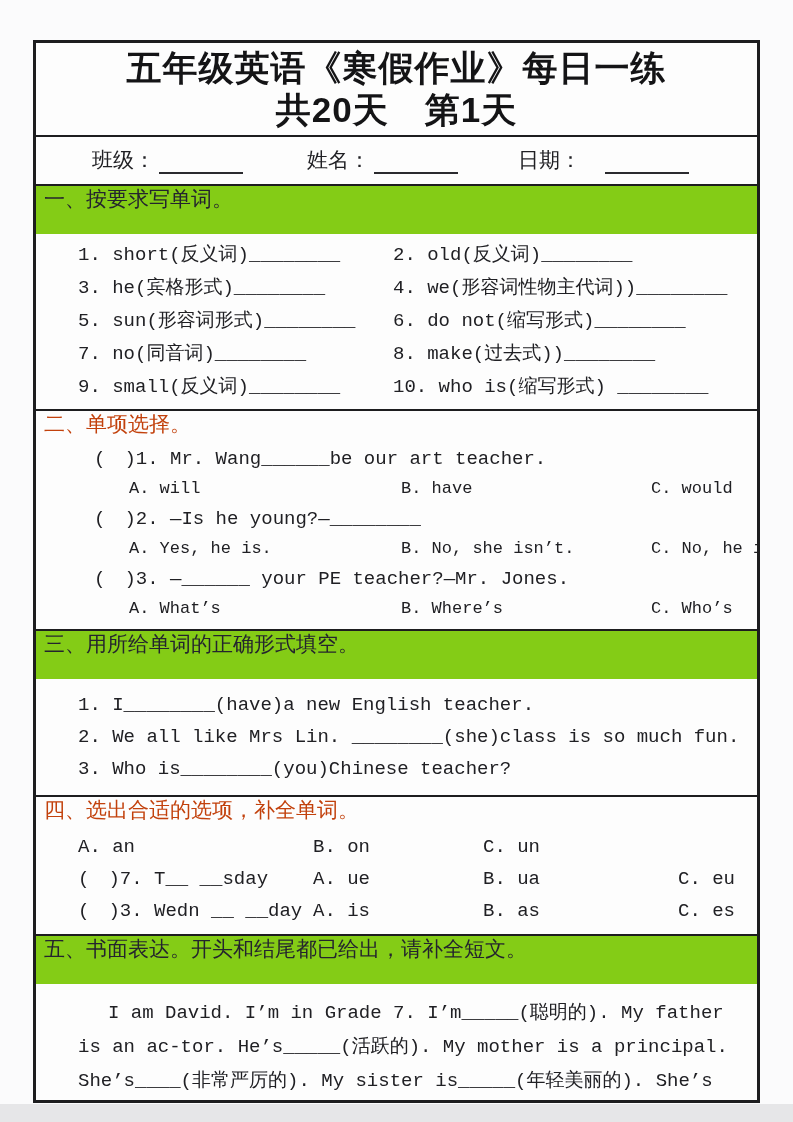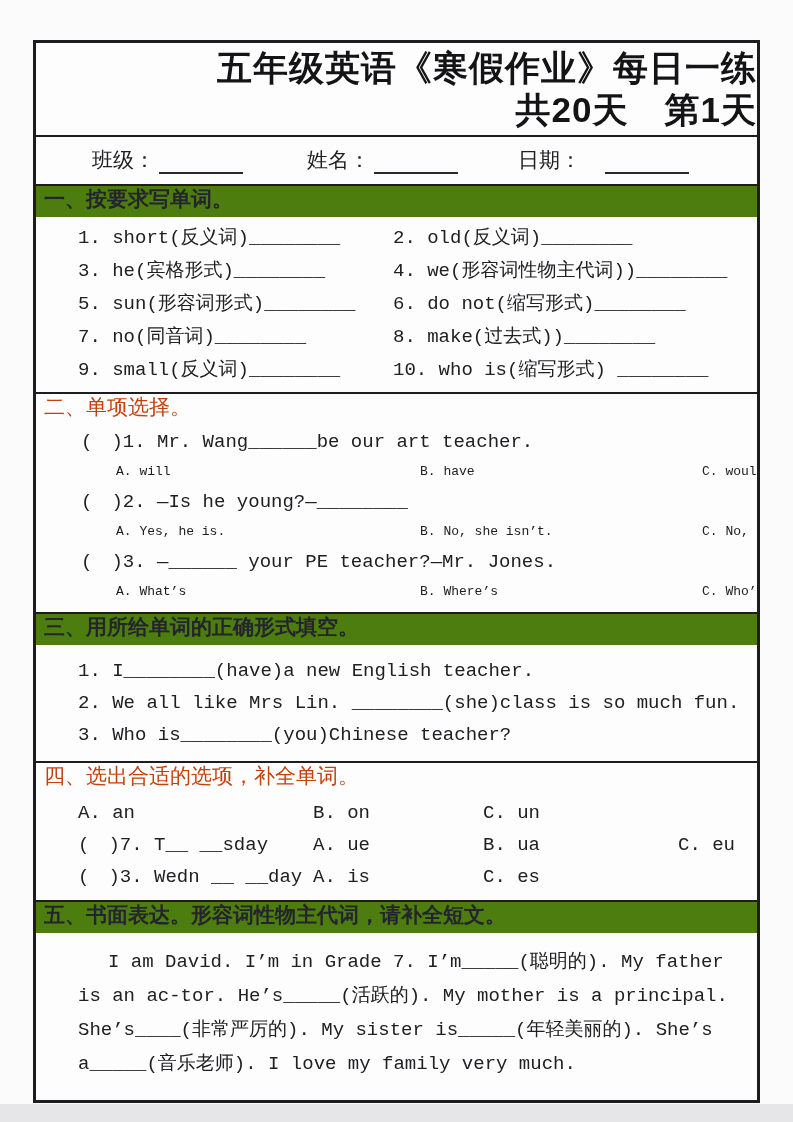--- a/index.html
+++ b/index.html
@@ -10,43 +10,43 @@
     font-family:"Liberation Mono","DejaVu Sans Mono",monospace;
     color:#202024;
   }
   .bottom-strip { position:absolute; left:0; top:1104px; width:793px; height:18px; background:#e6e6e8; }
   .box {
     position:absolute; left:33px; top:40px; width:727px; height:1063px;
     border:3px solid #1d1d1f; background:#fdfdfd; box-sizing:border-box;
     display:flex; flex-direction:column; overflow:hidden;
   }
   
-  .title-block { border-bottom:2px solid #1d1d1f; text-align:right; padding:4px 0 4px;
+  .title-block { border-bottom:2px solid #1d1d1f; text-align:center; padding:4px 0 4px;
     font-family:"Liberation Sans","DejaVu Sans",sans-serif; }
   .title-line { font-size:35px; font-weight:700; line-height:42px; letter-spacing:1px; color:#141416; }
   
   .info-row { display:flex; align-items:flex-end; padding:9px 0 10px 56px; font-size:21px;text-align:right; }
   .info-group { display:inline-flex; align-items:flex-end; white-space:nowrap; }
   .blank { display:inline-block; width:84px; height:19px; border-bottom:2px solid #2a2a2e; margin-left:4px; }
   .ig-name { margin-left:64px; }
   .ig-date { margin-left:60px;gap:20px; }
   
   .section { border-top:2px solid #1d1d1f; }
-  .band { background:#4d7c0f; color:#24242e; font-size:21px; line-height:25px; padding:2px 8px 4px;font-weight:bold; }
+  .band { background:#84cc16; color:#24242e; font-size:21px; line-height:25px; padding:2px 8px 21px; }
   .plain-head { font-size:21px; line-height:26px; padding:2px 8px 2px; color:#c2410c; }
   .item { font-size:19px; line-height:33px; white-space:nowrap; }
   
   .two-col { display:flex; padding:5px 0 5px 42px; }
   .col-left { width:315px; flex:none; }
   .col-right { flex:1; }
   
-  .s2-body { padding:3px 0 5px; }
+  .s2-body { padding:3px 13px 5px; }
   .stem { font-size:19px; line-height:30px; padding-left:45px; white-space:nowrap; }
   .opts3 { display:grid; grid-template-columns:272px 250px 1fr; padding-left:80px;
-    font-size:13px; line-height:30px; white-space:nowrap;gap:32px; }
+    font-size:17px; line-height:30px; white-space:nowrap; }
   
   .s3-body { padding:10px 0 10px 42px;border-radius:30px; }
   .s3-body .item { line-height:32px; }
   
   .s4-body { padding:4px 0 7px; }
   .row4 { display:grid; grid-template-columns:235px 170px 195px 1fr; padding-left:42px;
     font-size:19px; line-height:32px; white-space:nowrap; }
   
   .para { padding:12px 20px 0 42px; font-size:19px; line-height:34px; text-indent:30px; color:#202024; }
 </style>
@@ -140,24 +140,25 @@
         </div>
         <div class="row4">
           <span>(　)7. T__ __sday</span>
           <span>A. ue</span>
           <span>B. ua</span>
           <span>C. eu</span>
         </div>
         <div class="row4">
           <span>(　)3. Wedn __ __day</span>
           <span>A. is</span>
+          <span>B. as</span>
           <span>C. es</span>
         </div>
       </div>
     </div>
 
     <div class="section">
-      <div class="band">五、书面表达。形容词性物主代词，请补全短文。</div>
+      <div class="band">五、书面表达。开头和结尾都已给出，请补全短文。</div>
       <div class="para">I am David. I’m in Grade 7. I’m_____(聪明的). My father is an ac-tor. He’s_____(活跃的). My mother is a principal. She’s____(非常严厉的). My sister is_____(年轻美丽的). She’s a_____(音乐老师). I love my family very much.</div>
     </div>
 
   </div>
 </div>
 
 </body></html>

